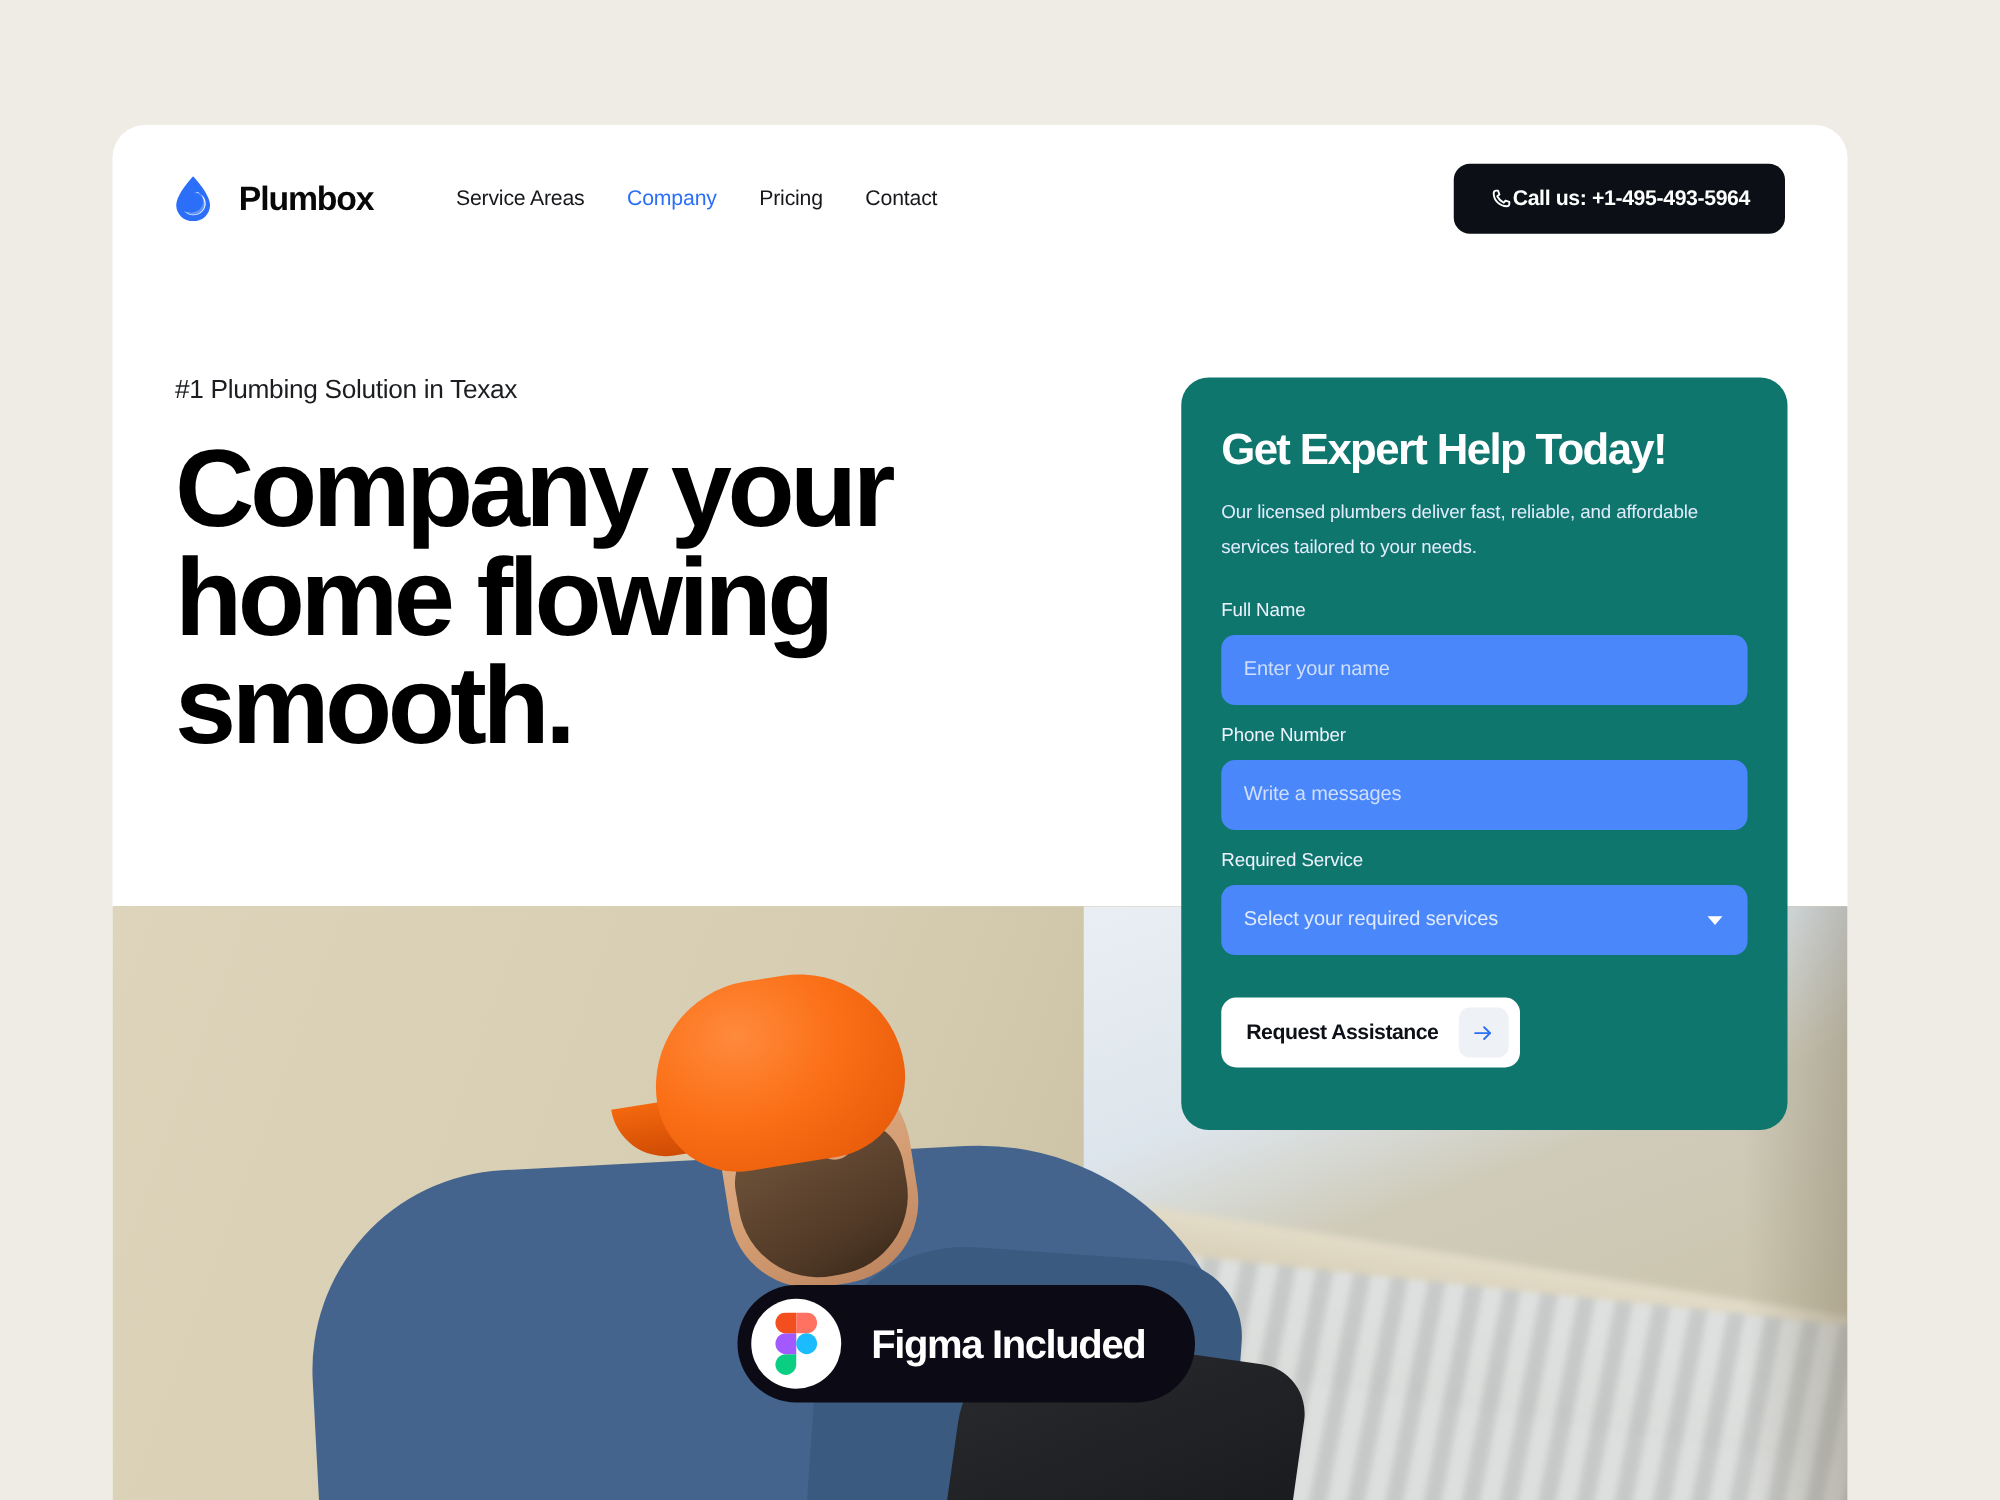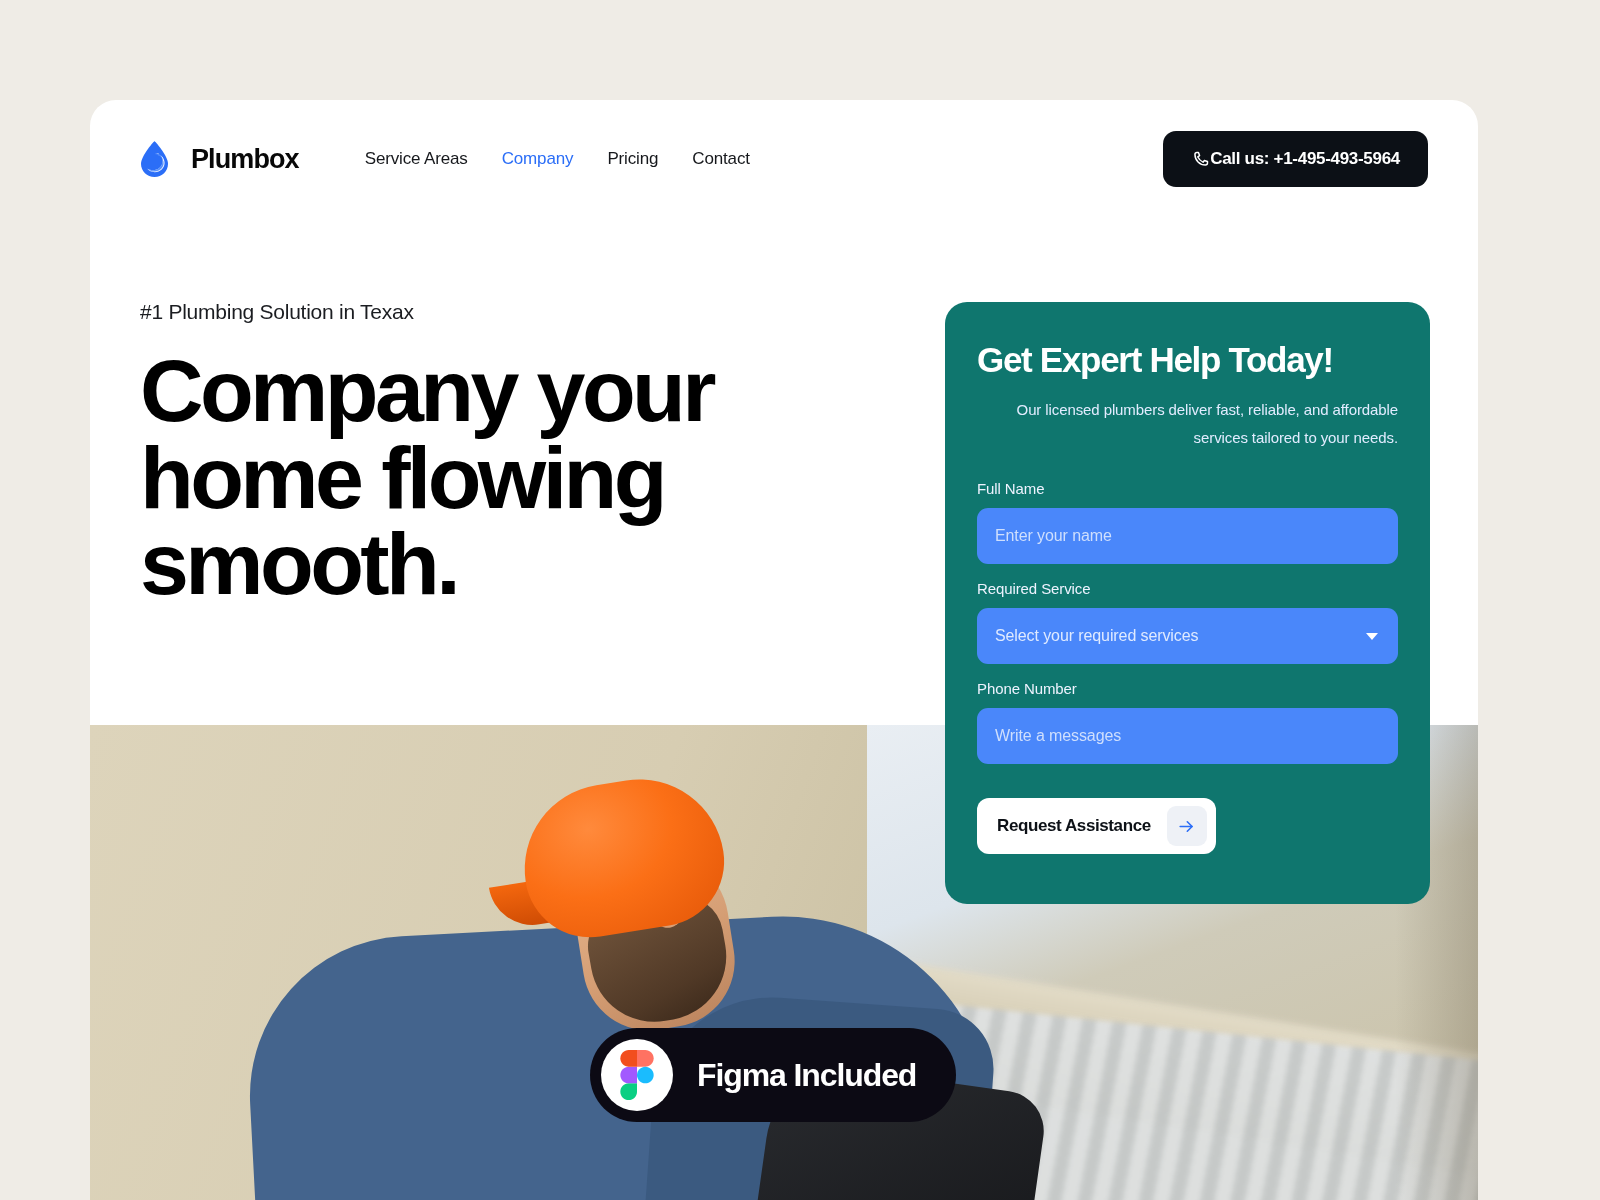--- a/index.html
+++ b/index.html
@@ -286,21 +286,20 @@
     letter-spacing: -1.3px;
     line-height: 1.05;
     margin-bottom: 17px;
   }
   .form-sub {
     color: #e2ecff;
     font-size: 15px;
     line-height: 1.88;
     letter-spacing: -0.1px;
     margin-bottom: 28px;
-    text-align: right;
   }
   .field { margin-bottom: 16px; }
   .field-label {
     display: block;
     color: #eef3ff;
     font-size: 15px;
     letter-spacing: -0.1px;
     margin-bottom: 11px;
   }
   .field-input {
@@ -468,30 +467,30 @@
   <div class="form-card">
     <div class="form-title">Get Expert Help Today!</div>
     <div class="form-sub">Our licensed plumbers deliver fast, reliable, and affordable services tailored to your needs.</div>
 
     <div class="field">
       <label class="field-label">Full Name</label>
       <input class="field-input" type="text" placeholder="Enter your name" style="">
     </div>
 
     <div class="field">
+      <label class="field-label">Phone Number</label>
+      <input class="field-input" type="text" placeholder="Write a messages" style="">
+    </div>
+
+    <div class="field">
       <label class="field-label">Required Service</label>
       <div class="field-select">
         <span class="select-value">Select your required services</span>
         <span class="caret-down"></span>
       </div>
-    </div>
-
-    <div class="field">
-      <label class="field-label">Phone Number</label>
-      <input class="field-input" type="text" placeholder="Write a messages" style="">
     </div>
 
     <button class="submit-btn">
       <span class="submit-label">Request Assistance</span>
       <span class="submit-arrow-box">
         <svg viewBox="0 0 24 24" fill="none" stroke="#2B6EF7" stroke-width="2" stroke-linecap="round" stroke-linejoin="round">
           <line x1="4" y1="12" x2="19" y2="12"></line>
           <polyline points="13,6 19,12 13,18"></polyline>
         </svg>
       </span>

